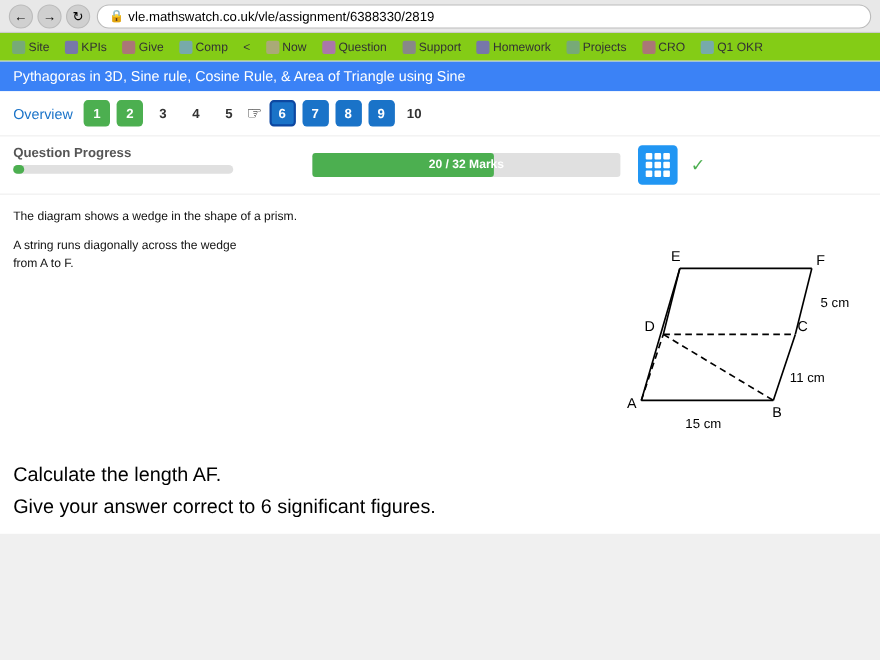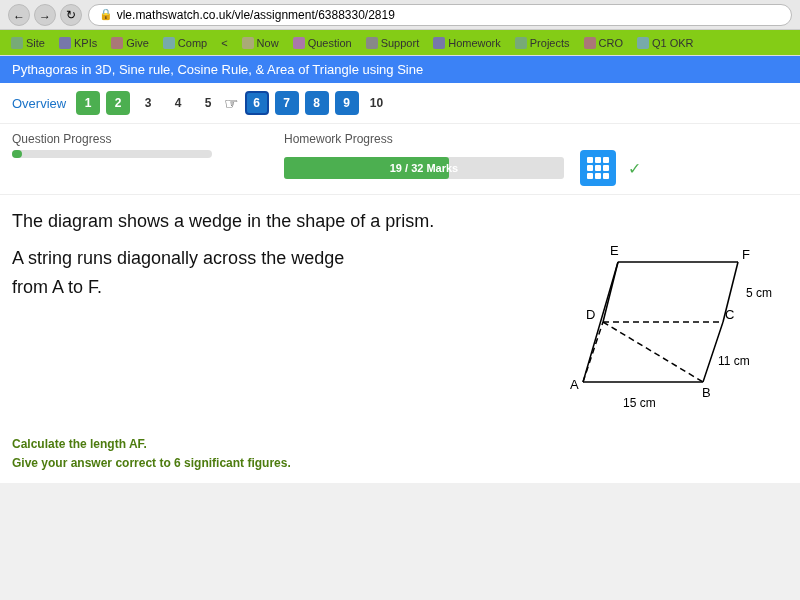--- a/index.html
+++ b/index.html
@@ -152,20 +152,21 @@
     
     .progress-section {
       display: flex;
       padding: 8px 12px;
       gap: 20px;
       border-bottom: 1px solid #eee;
       align-items: flex-start;
     }
     .question-progress {
       flex: 1;
+      font-weight: bold;
     }
     .progress-label {
       font-size: 12px;
       color: #555;
       margin-bottom: 4px;
     }
     .progress-bar-container {
       height: 8px;
       background: #e0e0e0;
       border-radius: 4px;
@@ -229,39 +230,38 @@
     }
 
     
     .problem-area {
       display: flex;
       padding: 12px 12px 8px 12px;
       gap: 10px;
     }
     .problem-text {
       flex: 1;
-      font-size: 18px;
+      font-size: 11px;
       line-height: 1.6;
       color: #111;
     }
     .problem-text p {
       margin-bottom: 8px;
     }
     .problem-diagram {
       width: 260px;
       flex-shrink: 0;
     }
 
     
     .calculate-section {
       padding: 0 12px 10px 12px;
-      font-size: 12px;
-      color: #4d7c0f;
+      font-size: 18px;
+      color: #000000;
       line-height: 1.6;
-      font-weight: bold;
     }
 
     
     svg {
       display: block;
     }
   </style>
 </head>
 <body>
 
@@ -357,25 +357,24 @@
     </div>
 
     <div class="progress-section">
       <div class="question-progress">
         <div class="progress-label">Question Progress</div>
         <div class="progress-bar-container">
           <div class="progress-bar-fill" style="width: 5%;"></div>
         </div>
       </div>
       <div class="homework-progress">
-        <div class="progress-label">Homework Progress</div>
         <div style="display:flex;align-items:center;gap:8px;">
           <div class="hw-bar-container">
             <div class="hw-bar-fill"></div>
-            <span class="hw-bar-text">19 / 32 Marks</span>
+            <span class="hw-bar-text">20 / 32 Marks</span>
           </div>
           <div class="calculator-icon">
             <div class="calc-dots">
               <div class="calc-dot"></div>
               <div class="calc-dot"></div>
               <div class="calc-dot"></div>
               <div class="calc-dot"></div>
               <div class="calc-dot"></div>
               <div class="calc-dot"></div>
               <div class="calc-dot"></div>

